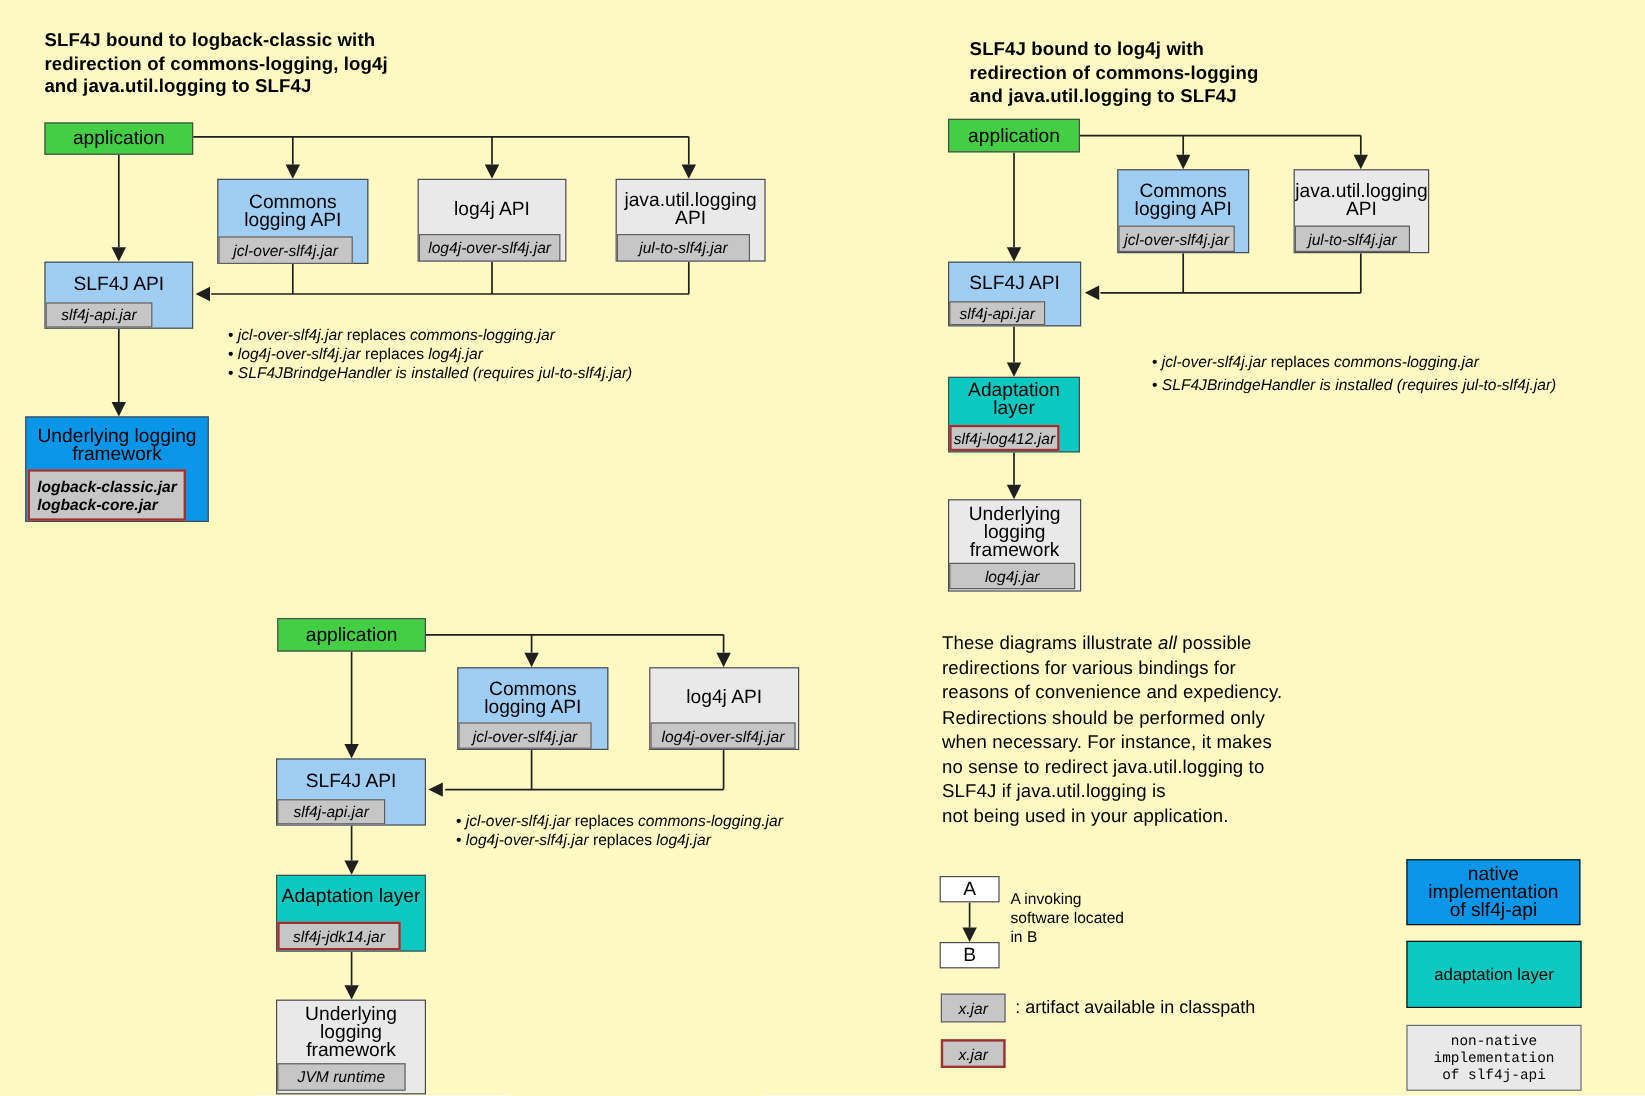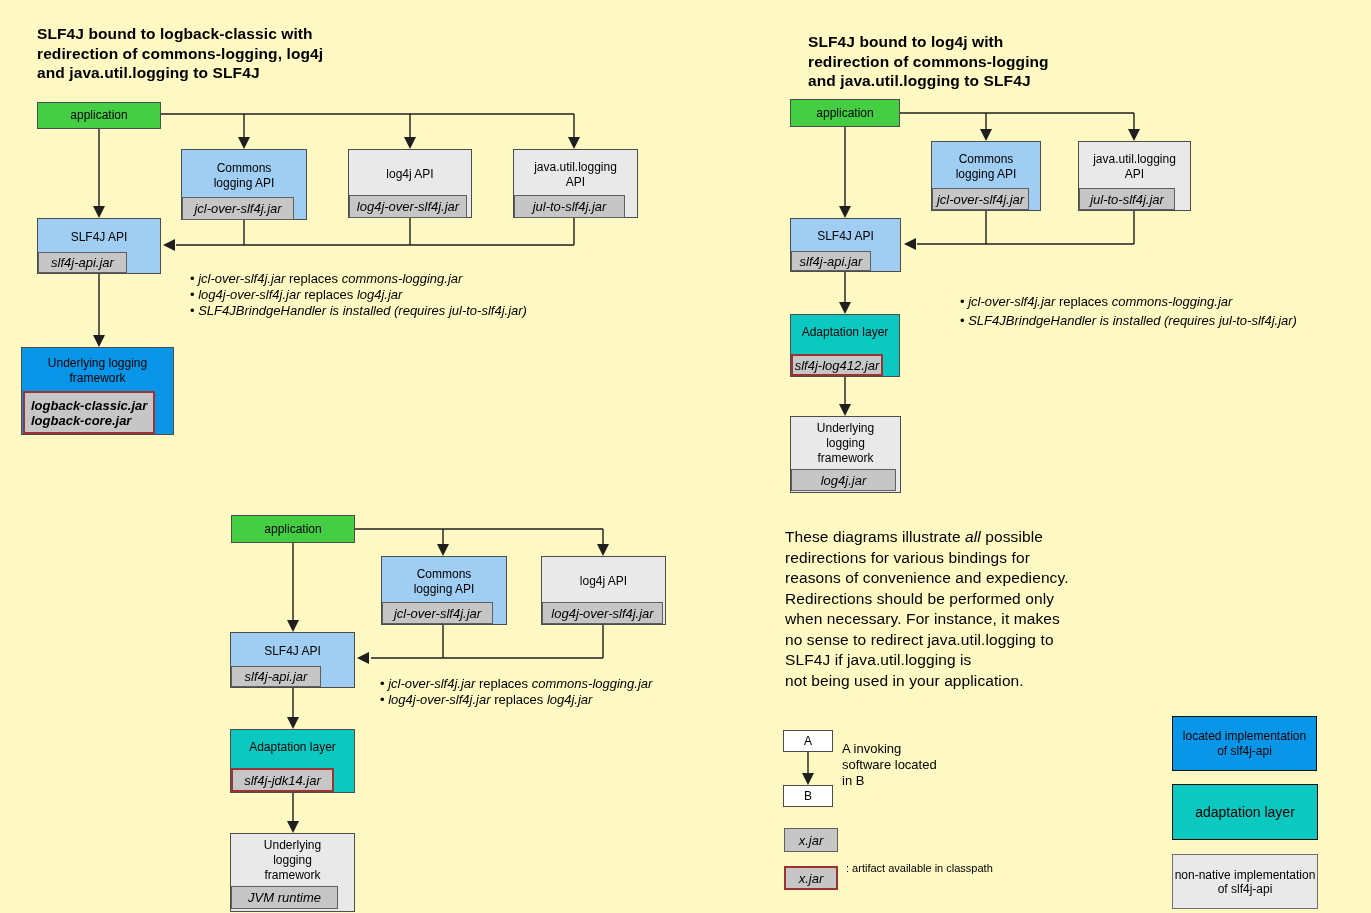--- a/index.html
+++ b/index.html
@@ -7,21 +7,21 @@
     position:relative;width:1371px;height:913px;overflow:hidden;
     font-family:"Liberation Sans",sans-serif;color:#000;background:#fef9c3;
   }
   .title{
     position:absolute;font-weight:bold;font-size:15.5px;line-height:19.5px;
     white-space:pre-line;letter-spacing:.1px;
   }
   .box{
     position:absolute;box-sizing:border-box;border:1.5px solid #4c4c4c;
     display:flex;align-items:center;justify-content:center;text-align:center;
-    font-size:12px;line-height:15px;white-space:pre-line;
+    font-size:16px;line-height:15px;white-space:pre-line;
   }
   .box.has-jar{padding-bottom:18px;}
   .jar{
     position:absolute;box-sizing:border-box;background:var(--jar_gray);
     border:1px solid #5f5f5f;font-style:italic;font-size:13px;line-height:15px;
     display:flex;align-items:center;justify-content:center;text-align:center;
     white-space:pre-line;
   }
   .jar.red{border:2px solid var(--red_border);}
   .jar.left{justify-content:flex-start;text-align:left;padding-left:6px;font-weight:bold;}
@@ -31,25 +31,25 @@
   .fill-teal{background:var(--teal);}
   .fill-lg{background:var(--light_gray);}
   .fill-white{background:#fff;}
   .bullets{position:absolute;font-size:13px;line-height:16px;}
   .bullets .bl{display:block;white-space:nowrap;}
   .note{
     position:absolute;font-weight:normal;font-size:15.5px;line-height:20.5px;
     white-space:pre-line;letter-spacing:.1px;
   }
   .cap{position:absolute;font-size:13px;line-height:16px;white-space:pre-line;}
-  .cap.small{font-size:11px;margin-top:28px;}
+  .cap.small{font-size:15px;}
   .cap.vcenter{display:flex;align-items:center;}
   .key{border:1.4px solid #6e6e6e;}
   .key.dark{border:1.4px solid #111;}
-  .key.small-text{font-size:12px;line-height:14px;}
+  .key.small-text{font-size:12px;line-height:14px;font-family:Liberation Mono, monospace;}
   svg.arrows{position:absolute;left:0;top:0;pointer-events:none;}
 </style>
 </head>
 <body>
 
 <div id="stage">
 
   <svg class="arrows" width="1371" height="913" viewBox="0 0 1371 913">
     <g stroke="#1f1f1f" stroke-width="1.4" fill="none">
       <path d="M161 114 H574 M244 114 V137 M410 114 V137 M574 114 V137 M99 129 V206 M244 220 V245 M410 218 V245 M574 218 V245 M574 245 H176 M99 274 V335"></path>
@@ -158,19 +158,19 @@
   <div class="box fill-white" style="left:783px;top:730px;width:50px;height:22px;border-width:1px">A</div>
   <div class="box fill-white" style="left:783px;top:785px;width:50px;height:22px;border-width:1px">B</div>
   <div class="cap" style="left:842px;top:741px">A invoking
 software located
 in B</div>
 
   <div class="jar" style="left:784px;top:828px;width:54px;height:24px">x.jar</div>
   <div class="cap small vcenter" style="left:846px;top:828px;height:24px">: artifact available in classpath</div>
   <div class="jar red" style="left:784px;top:866px;width:54px;height:24px">x.jar</div>
 
-  <div class="box fill-bb key dark" style="left:1172px;top:716px;width:145px;height:55px">located implementation
+  <div class="box fill-bb key dark" style="left:1172px;top:716px;width:145px;height:55px">native implementation
 of slf4j-api</div>
   <div class="box fill-teal key dark" style="left:1172px;top:784px;width:146px;height:56px;font-size:14px">adaptation layer</div>
   <div class="box fill-lg key small-text" style="left:1172px;top:854px;width:146px;height:55px">non-native implementation
 of slf4j-api</div>
 
 </div>
 
 </body></html>

